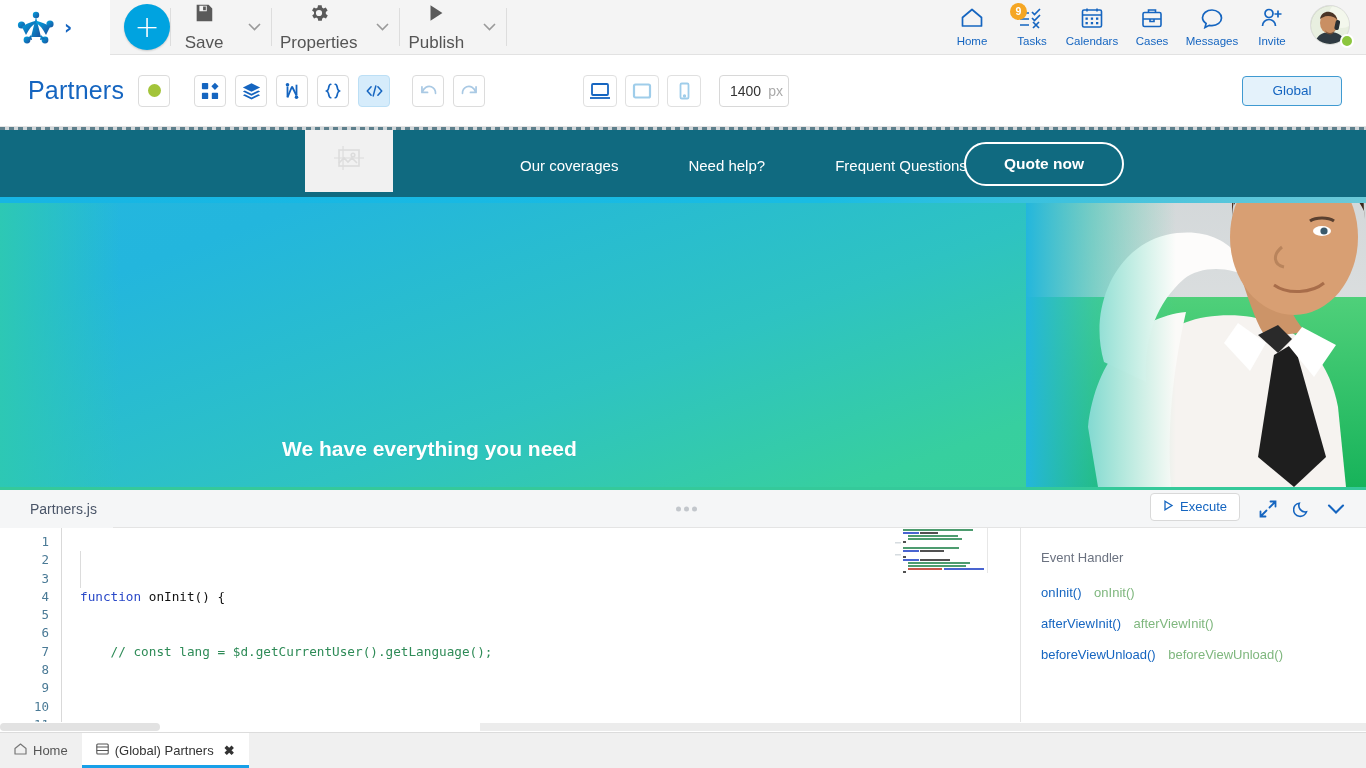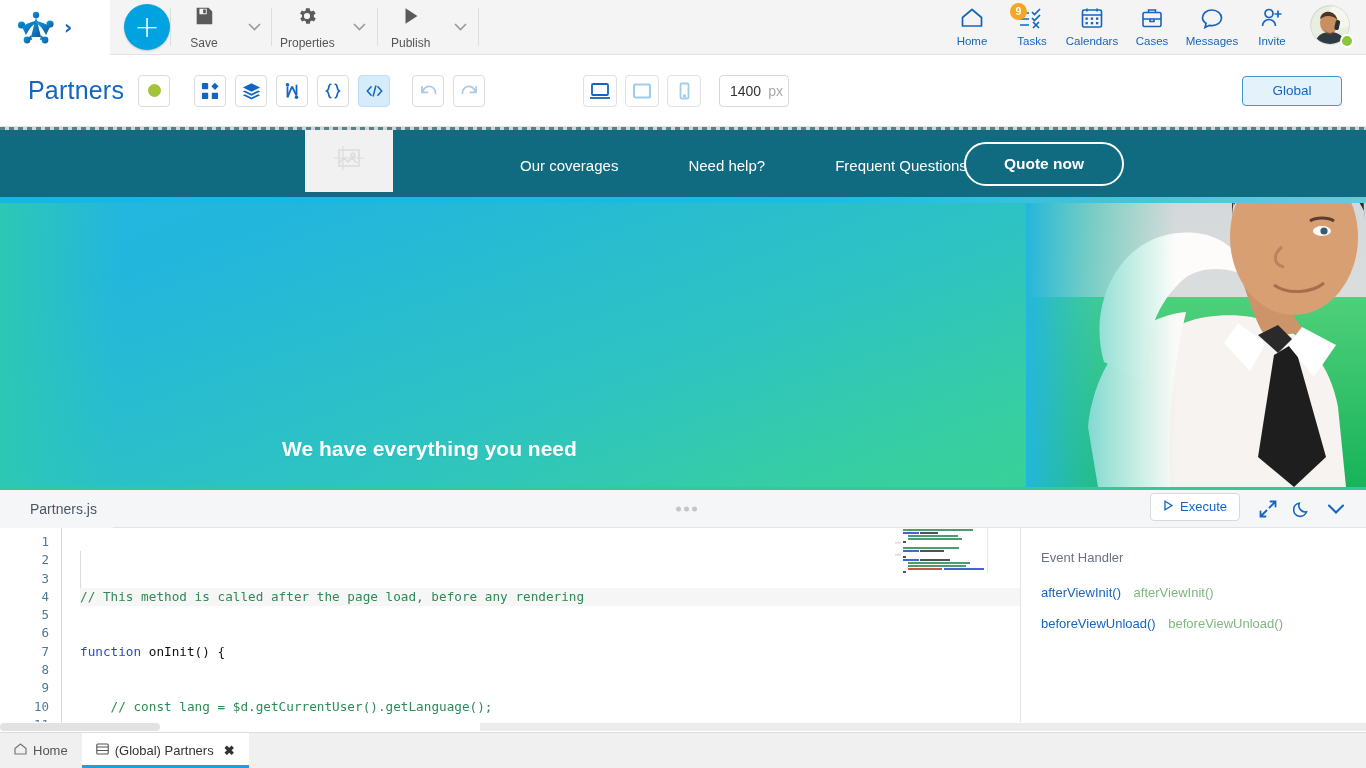--- a/index.html
+++ b/index.html
@@ -37,21 +37,21 @@
     font-family:"DejaVu Sans",sans-serif;
     cursor:pointer;flex:0 0 46px;
     box-shadow:0 1px 2px rgba(0,0,0,.18);
   }
   .tb-sep{ width:1px; height:38px; background:#dddddd; margin:0 0px; flex:0 0 1px;}
   .tb-group{ display:flex; align-items:center; height:55px;}
   .tb-item{
     display:flex;flex-direction:column;align-items:center;justify-content:center;
     min-width:66px;height:55px;cursor:pointer;padding:0 8px;
   }
-  .tb-item .lbl{ font-size:12px; color:#555; margin-top:5px; }
+  .tb-item .lbl{ font-size:17px; color:#555; margin-top:5px; }
   .tb-caret{
     width:34px;height:55px;display:flex;align-items:center;justify-content:center;
     cursor:pointer;color:#9a9a9a;font-size:11px;
   }
   .tb-caret svg{ display:block; }
   .topbar-right{
     margin-left:auto; display:flex; align-items:center; height:55px; padding-right:8px;
   }
   .nav-item{
     display:flex;flex-direction:column;align-items:center;justify-content:center;
@@ -650,21 +650,20 @@
       <div>6</div>
       <div>7</div>
       <div>8</div>
       <div>9</div>
       <div>10</div>
       <div>11</div>
     </div>
 
     <div class="code">
       <div class="indent-guide"></div>
-      <div class="ln cur"><span class="cm">// This method is called after the page load, before any rendering</span></div>
       <div class="ln"><span class="kw">function </span><span class="fn">onInit() {</span></div>
       <div class="ln">    <span class="cm">// const lang = $d.getCurrentUser().getLanguage();</span></div>
       
       
       
       
       
       
       
       
@@ -696,20 +695,24 @@
         <rect x="0" y="26" width="6" height="1.5" fill="#cfd6db"></rect>
         <rect x="92" y="0" width="1" height="45" fill="#e3e3e3"></rect>
       </svg>
     </div>
 
     <div class="panel-div"></div>
 
     <div class="evt-panel">
       <div class="evt-title">Event Handler</div>
       <div class="evt-row">
+        <span class="a">onInit()</span>
+        <span class="b">onInit()</span>
+      </div>
+      <div class="evt-row">
         <span class="a">afterViewInit()</span>
         <span class="b">afterViewInit()</span>
       </div>
       <div class="evt-row">
         <span class="a">beforeViewUnload()</span>
         <span class="b">beforeViewUnload()</span>
       </div>
     </div>
   </div>
 

